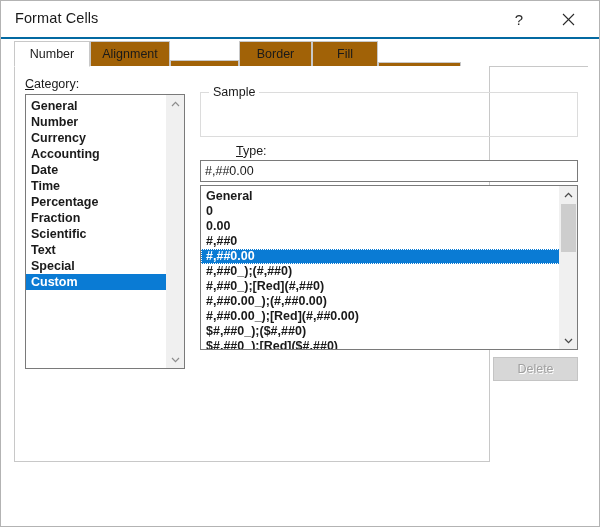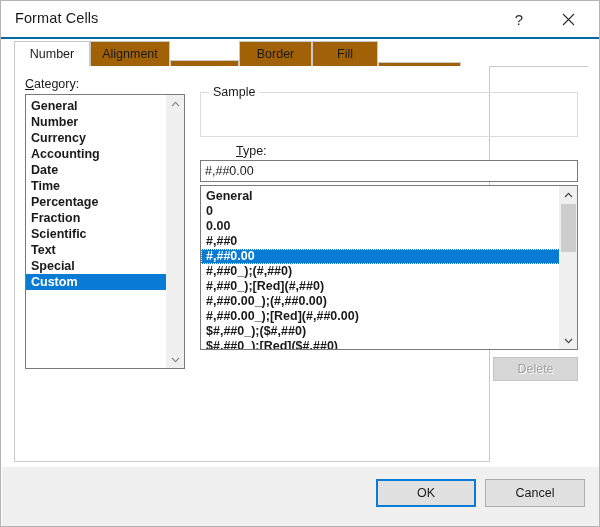--- a/index.html
+++ b/index.html
@@ -368,22 +368,14 @@
       </div>
     </div>
 
     <div class="btn disabled" style="left:478px; top:291px; width:85px; height:24px;">
       <span>Delete</span>
     </div>
 
 
   </div>
 
-  <div class="footer">
-    <div class="btn default" style="left:374px; top:12px; width:100px; height:28px;">
-      <span>OK</span>
-    </div>
-    <div class="btn" style="left:483px; top:12px; width:100px; height:28px;">
-      <span>Cancel</span>
-    </div>
-  </div>
 
 </div>
 
 </body></html>

